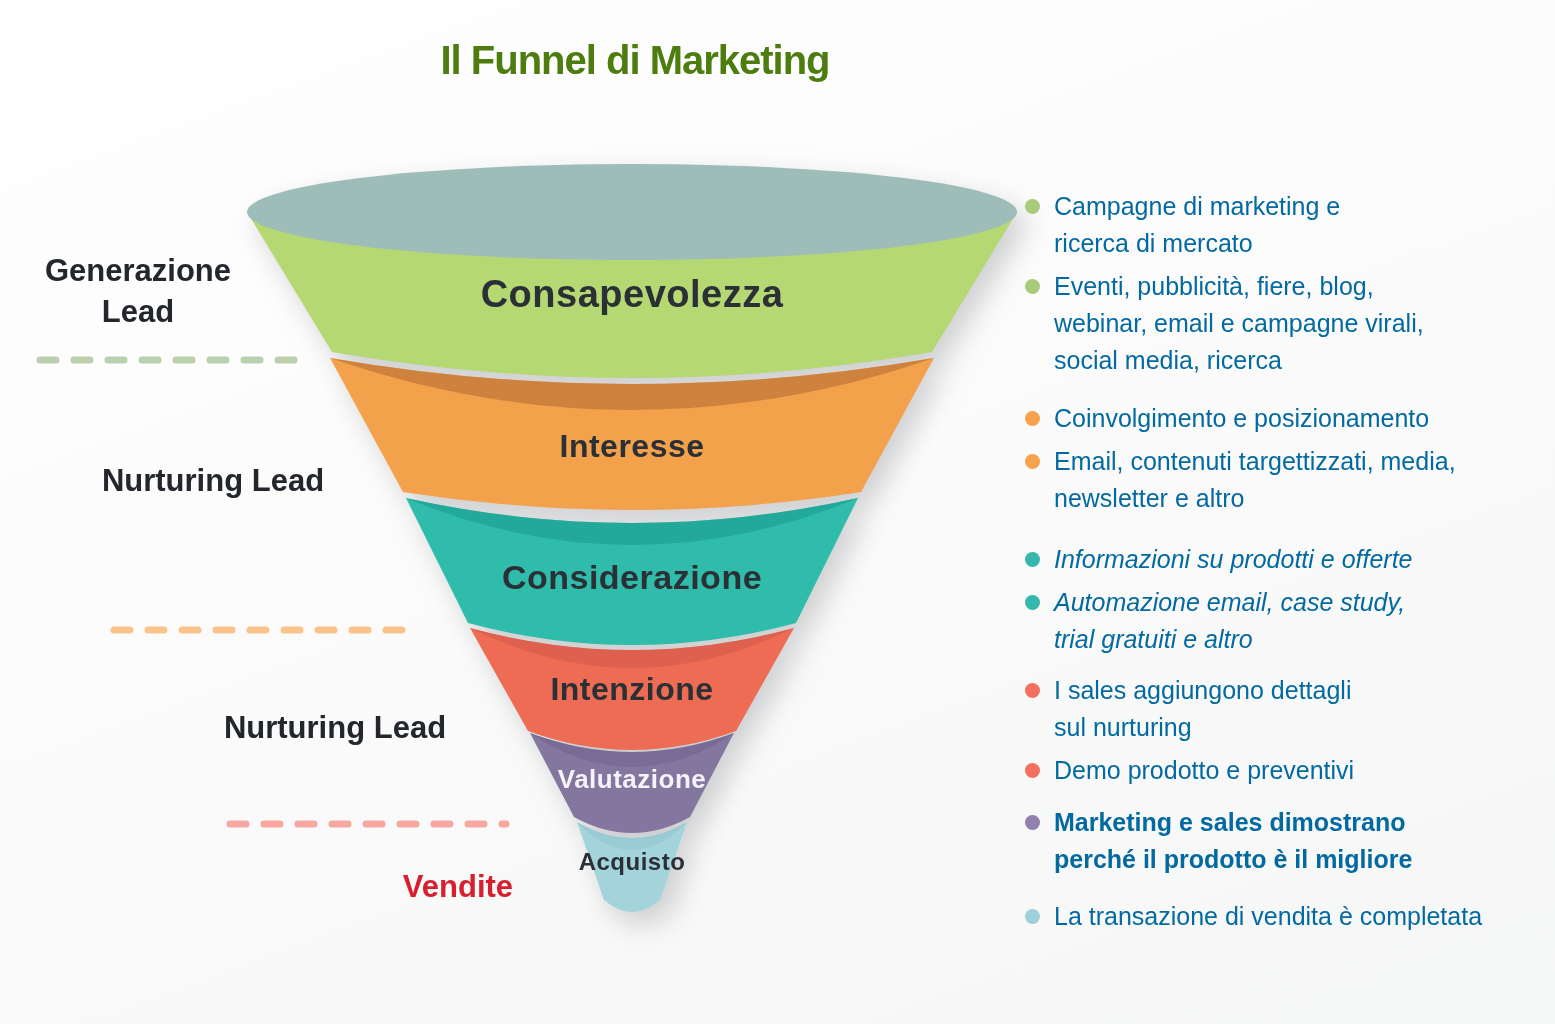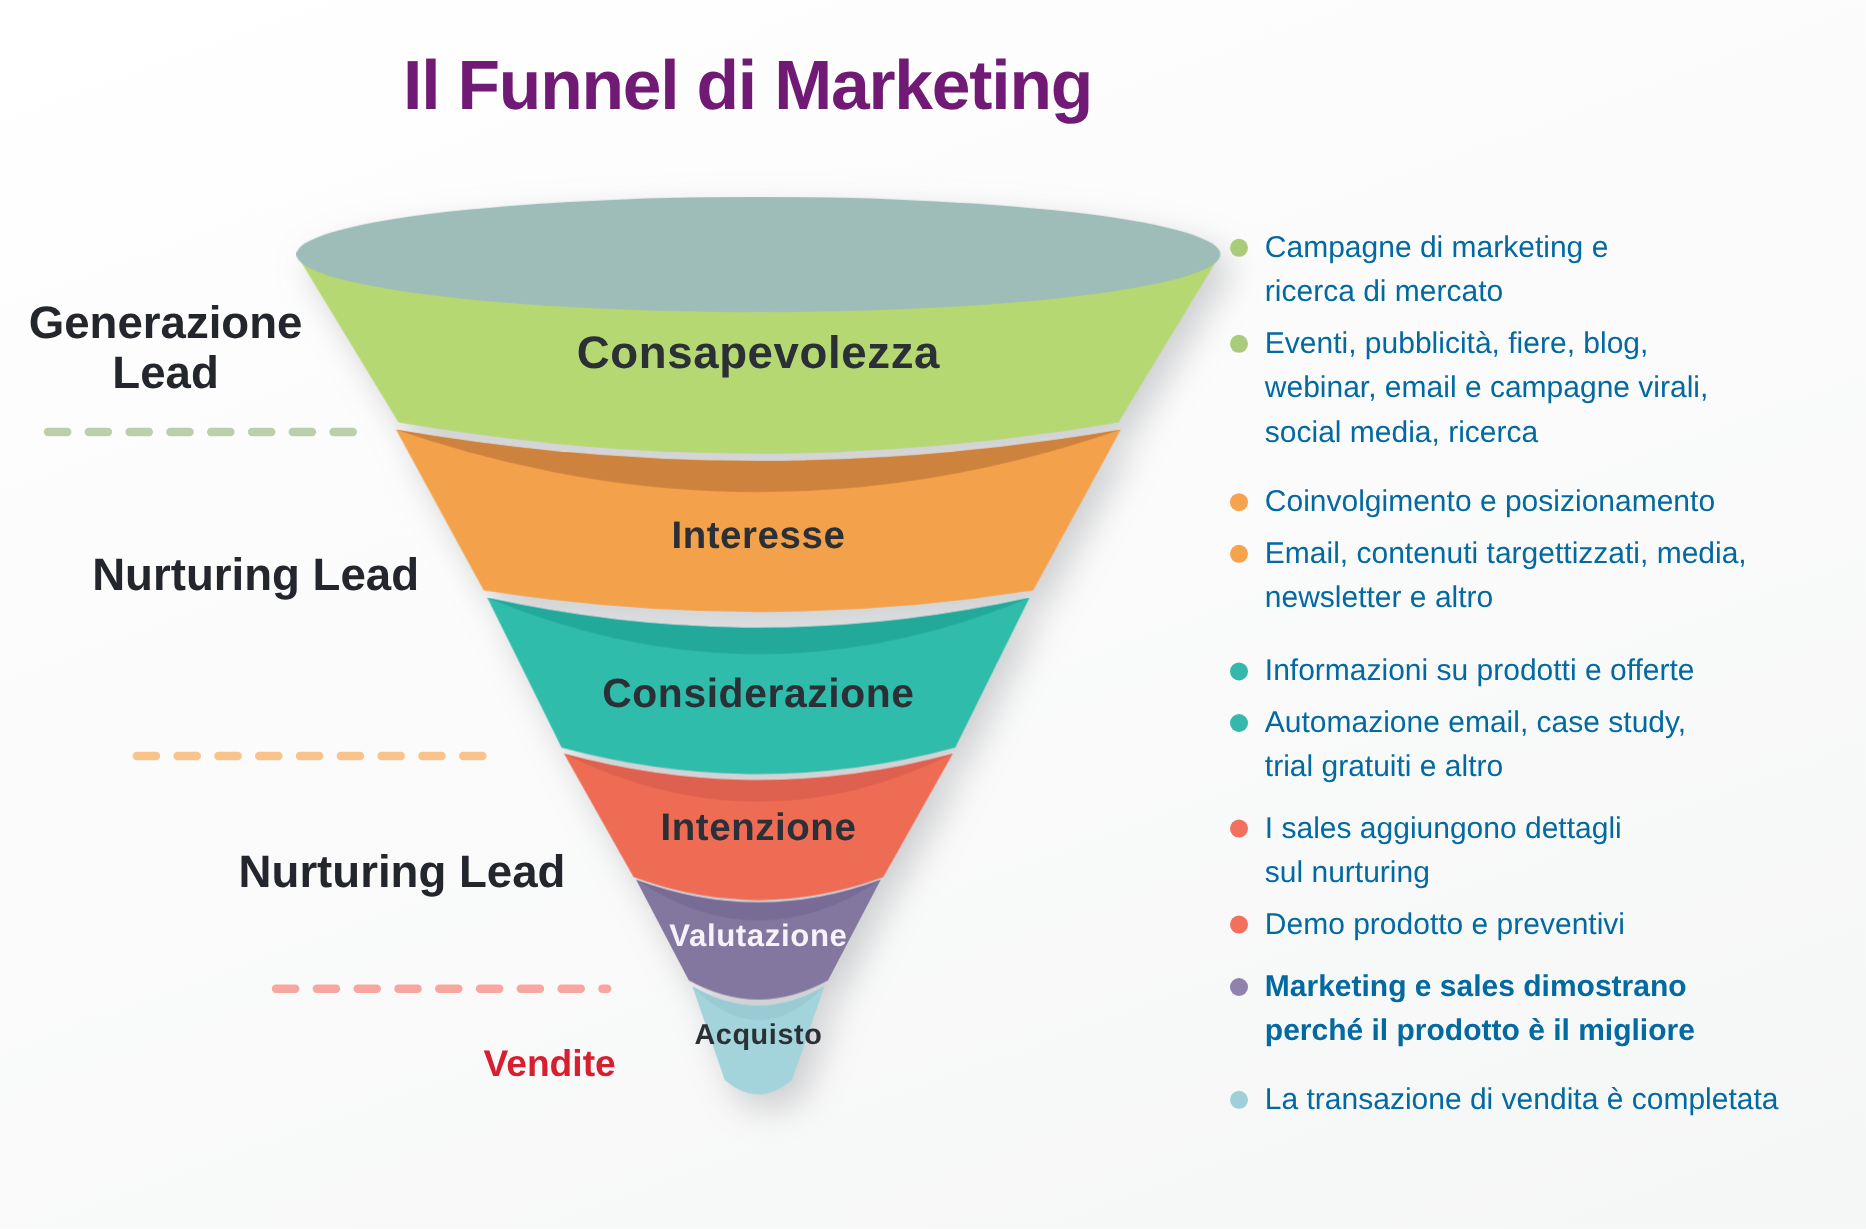--- a/index.html
+++ b/index.html
@@ -4,30 +4,30 @@
 <style>
   html,body{margin:0;padding:0;}
   body{
     width:1555px;height:1024px;overflow:hidden;
     font-family:"Liberation Sans","DejaVu Sans",sans-serif;
     background:linear-gradient(160deg,#ffffff 0%,#fbfbfb 45%,#f5f6f6 100%);
     position:relative;
   }
   .canvas{position:absolute;inset:0;width:1555px;height:1024px;}
   .title{
-    position:absolute;left:268px;top:38px;width:710px;
-    text-align:center;font-size:58px;font-weight:bold;color:#701a75;
+    position:absolute;left:280px;top:38px;width:710px;
+    text-align:center;font-size:40px;font-weight:bold;color:#4d7c0f;
     letter-spacing:-1px;
   }
   svg.funnel{position:absolute;left:0;top:0;}
   .funnel-shapes{filter:drop-shadow(10px 12px 14px rgba(90,95,100,0.28));}
   .layer-label{font-weight:bold;text-anchor:middle;letter-spacing:0.5px;}
   .side-label{
     position:absolute;font-weight:bold;color:#23262d;text-align:center;
-    font-size:38px;line-height:41px;
+    font-size:31px;line-height:41px;
   }
   .vendite{font-size:31px;}
   .bullet-group{position:absolute;left:1025px;width:530px;}
   .bullet-item{display:flex;align-items:flex-start;margin-bottom:6px;}
   .bullet-dot{
     width:15px;height:15px;border-radius:50%;flex:0 0 15px;
     margin-top:11px;margin-right:14px;
   }
   .bullet-text{font-size:25px;line-height:37px;color:#0369a1;}
   .bullet-line{display:block;}
@@ -113,21 +113,21 @@
     </div>
     <div class="bullet-item">
       <span class="bullet-dot" style="background:#f7a24c;"></span>
       <span class="bullet-text">
         <span class="bullet-line">Email, contenuti targettizzati, media,</span>
         <span class="bullet-line">newsletter e altro</span>
       </span>
     </div>
   </div>
 
-  <div class="bullet-group" style="top:541px;">
+  <div class="bullet-group" style="top:541px;font-style:italic;">
     <div class="bullet-item">
       <span class="bullet-dot" style="background:#35b8ab;"></span>
       <span class="bullet-text">
         <span class="bullet-line">Informazioni su prodotti e offerte</span>
       </span>
     </div>
     <div class="bullet-item">
       <span class="bullet-dot" style="background:#35b8ab;"></span>
       <span class="bullet-text">
         <span class="bullet-line">Automazione email, case study,</span>

